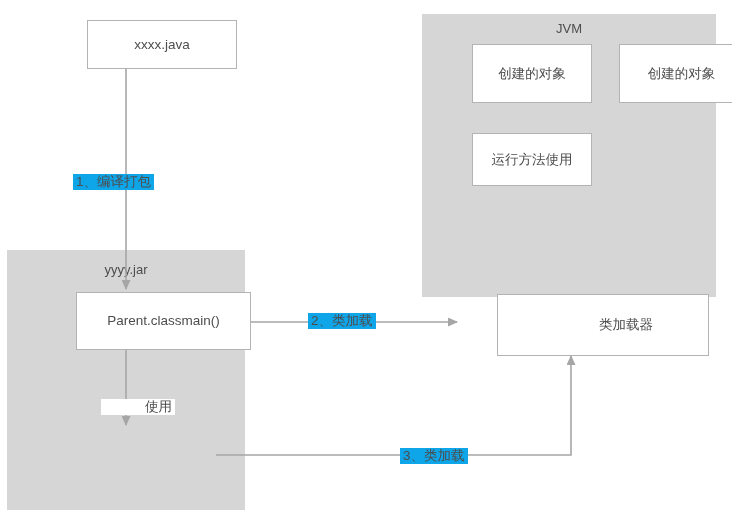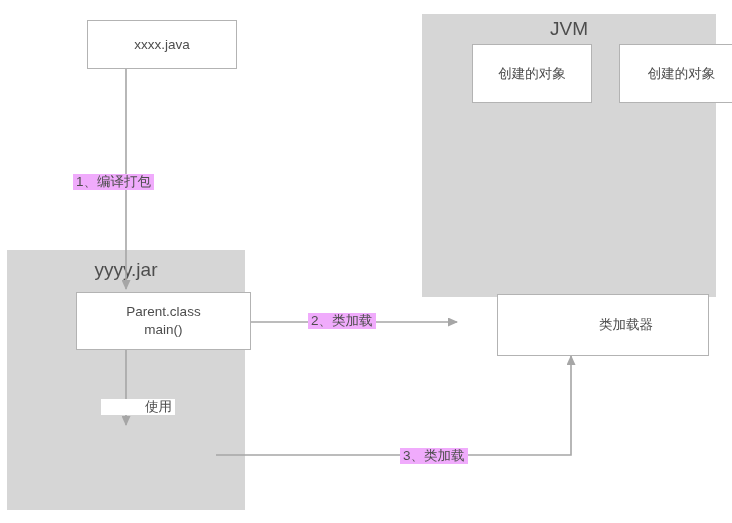--- a/index.html
+++ b/index.html
@@ -20,21 +20,21 @@
   }
   .panel {
     position: absolute;
     background: #d6d6d6;
   }
   .panel-label {
     position: absolute;
     width: 100%;
     text-align: center;
     color: #4d4d4d;
-    font-size: 19px;
+    font-size: 13px;
     line-height: 16px;
     white-space: nowrap;
   }
   .box {
     position: absolute;
     background: #ffffff;
     border: 1px solid #b3b3b3;
     box-sizing: border-box;
     display: flex;
     align-items: center;
@@ -45,21 +45,21 @@
     line-height: 18px;
     margin-left: 36px;
   }
   .box .txt { display: block; }
   .edge-label {
     position: absolute;
     color: #4d4d4d;
     font-size: 13.5px;
     line-height: 16px;
     white-space: nowrap;
-    background: #f0abfc;
+    background: #0ea5e9;
     padding: 0 3px;
   }
   .edge-label.on-gray {
     background: #ffffff;
   }
   svg.wires {
     position: absolute;
     left: 0;
     top: 0;
     width: 732px;
@@ -77,20 +77,23 @@
   </div>
 
   <div class="box" style="left:436px; top:44px; width:120px; height:59px;">
     <span class="txt">创建的对象</span>
   </div>
 
   <div class="box" style="left:583px; top:44px; width:125px; height:59px;">
     <span class="txt">创建的对象</span>
   </div>
 
+  <div class="box" style="left:436px; top:133px; width:120px; height:53px;">
+    <span class="txt">运行方法使用</span>
+  </div>
 
   <div class="panel" style="left:7px; top:250px; width:238px; height:260px;">
     <div class="panel-label" style="left:0; top:12px;">yyyy.jar</div>
   </div>
 
   <svg class="wires" viewBox="0 0 732 523">
     <defs>
       <marker id="ah" markerWidth="10" markerHeight="9" refX="9" refY="4.5" orient="auto" markerUnits="userSpaceOnUse">
         <path d="M0,0 L10,4.5 L0,9 z" fill="#a6a6a6"></path>
       </marker>
@@ -102,21 +105,21 @@
 
     <path d="M126,350 L126,425" stroke="#a6a6a6" stroke-width="1.6" fill="none" marker-end="url(#ah)"></path>
 
     <path d="M216,455 L571,455 L571,356" stroke="#a6a6a6" stroke-width="1.6" fill="none" marker-end="url(#ah)"></path>
   </svg>
 
   <div class="box" style="left:51px; top:20px; width:150px; height:49px;">
     <span class="txt">xxxx.java</span>
   </div>
 
-  <div class="box" style="left:40px; top:292px; width:175px; height:58px; flex-direction:column;">
+  <div class="box" style="left:40px; top:292px; width:175px; height:58px; ">
     <span class="txt">Parent.class</span>
     <span class="txt">main()</span>
   </div>
 
 
   <div class="box" style="left:461px; top:294px; width:212px; height:62px;padding-left:46px;">
     <span class="txt">类加载器</span>
   </div>
 
   <div class="edge-label" style="left:73px; top:174px;">1、编译打包</div>

